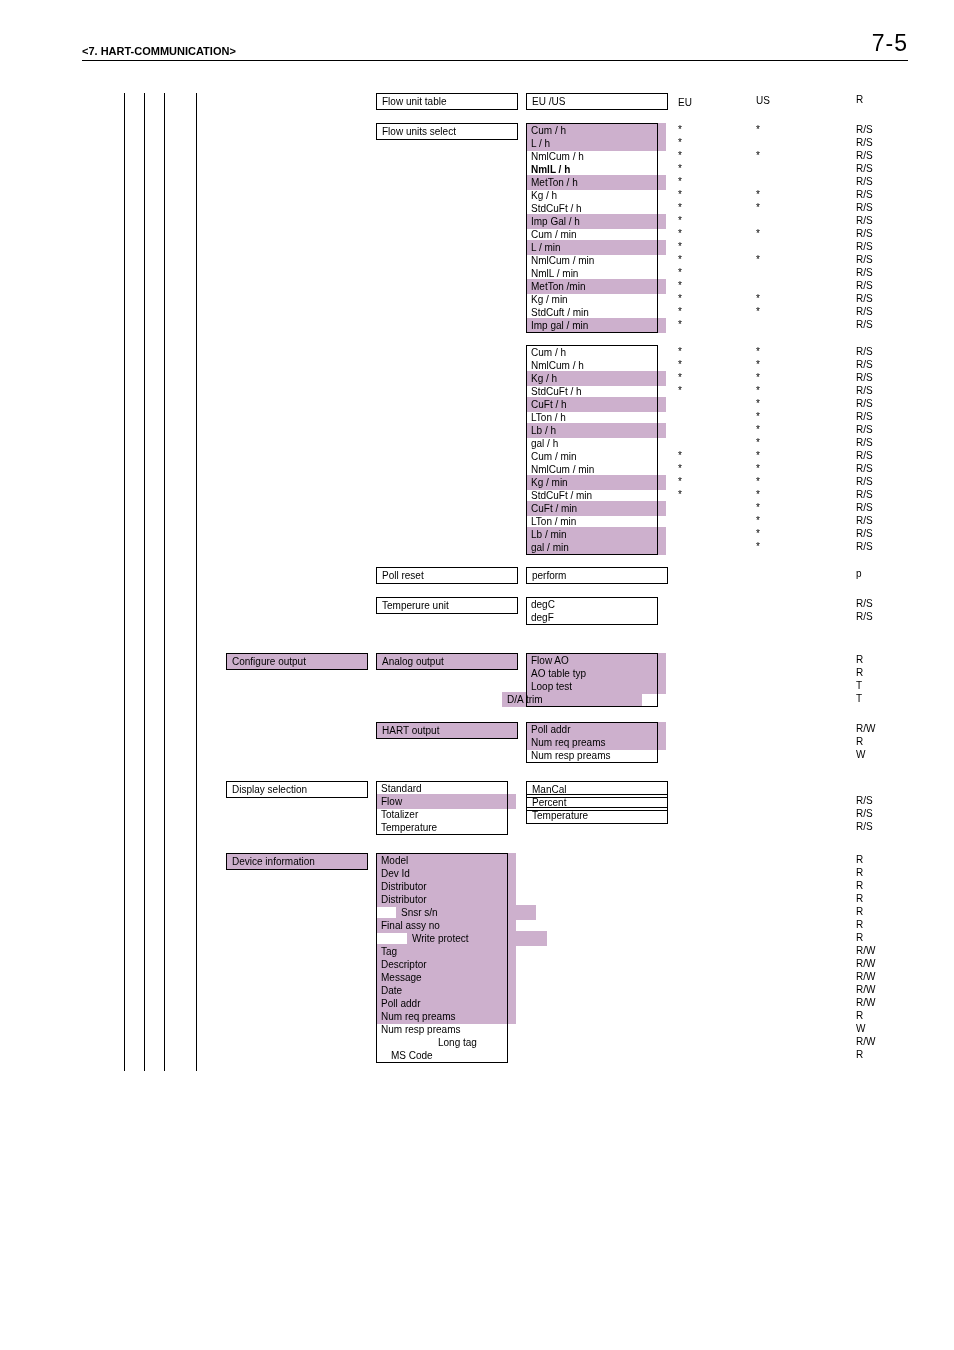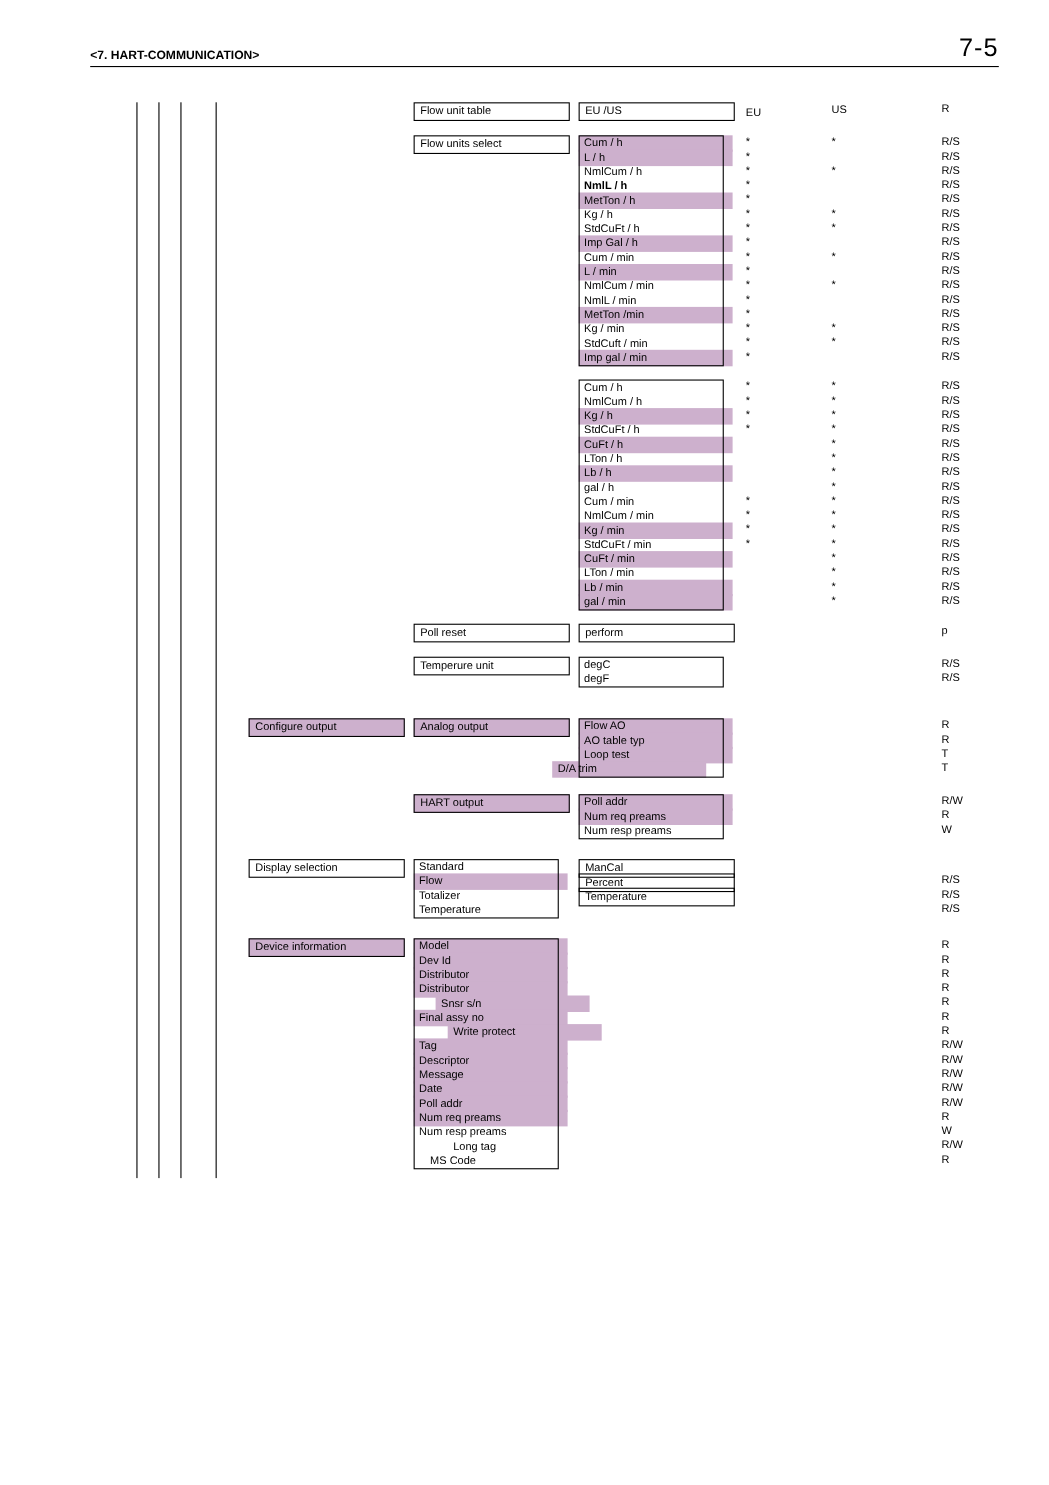--- a/index.html
+++ b/index.html
@@ -212,20 +212,20 @@
       <div class="cell hi" style="left: 330px; top: 887px; width: 130px; border: none;">Message</div>
       <div class="mark" style="left: 810px; top: 887px;">R/W</div>
       <div class="cell hi" style="left: 330px; top: 900px; width: 130px; border: none;">Date</div>
       <div class="mark" style="left: 810px; top: 900px;">R/W</div>
       <div class="cell hi" style="left: 330px; top: 913px; width: 130px; border: none;">Poll addr</div>
       <div class="mark" style="left: 810px; top: 913px;">R/W</div>
       <div class="cell hi" style="left: 330px; top: 926px; width: 130px; border: none;">Num req preams</div>
       <div class="mark" style="left: 810px; top: 926px;">R</div>
       <div class="cell" style="left: 330px; top: 939px; width: 130px; border: none;">Num resp preams</div>
       <div class="mark" style="left: 810px; top: 939px;">W</div>
-      <div class="cell" style="left: 320px; top: 952px; width: 130px; border: none; padding-left: 46px;">Long tag</div>
+      <div class="cell" style="left: 346px; top: 952px; width: 130px; border: none; padding-left: 46px;">Long tag</div>
       <div class="mark" style="left: 810px; top: 952px;">R/W</div>
       <div class="cell" style="left: 330px; top: 965px; width: 130px; border: none; margin-left: 10px;">MS  Code</div>
       <div class="cell boxed" style="left: 330px; width: 130px; top: 770px; height: 208px; padding: 0px; box-sizing: content-box;"></div>
       <div class="mark" style="left: 810px; top: 965px;">R</div>
     </div>
 
 </div>
 
 </body></html>

